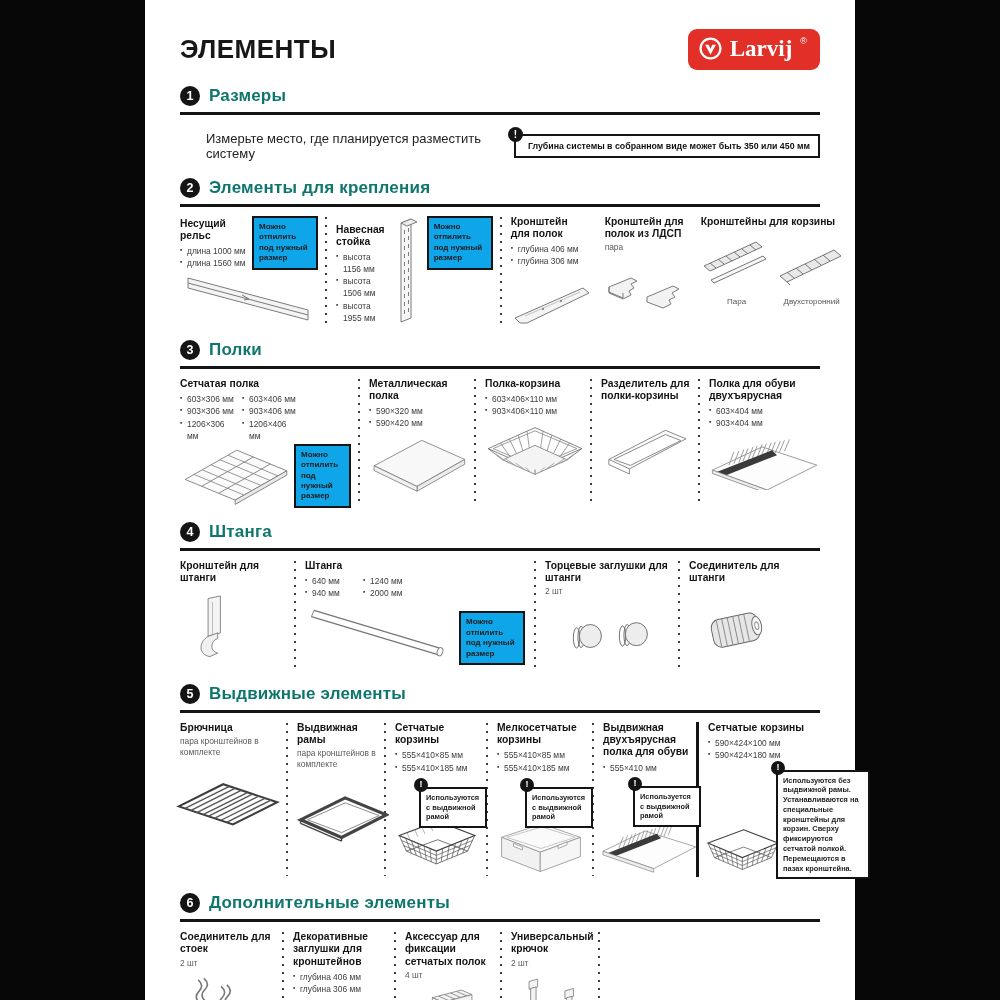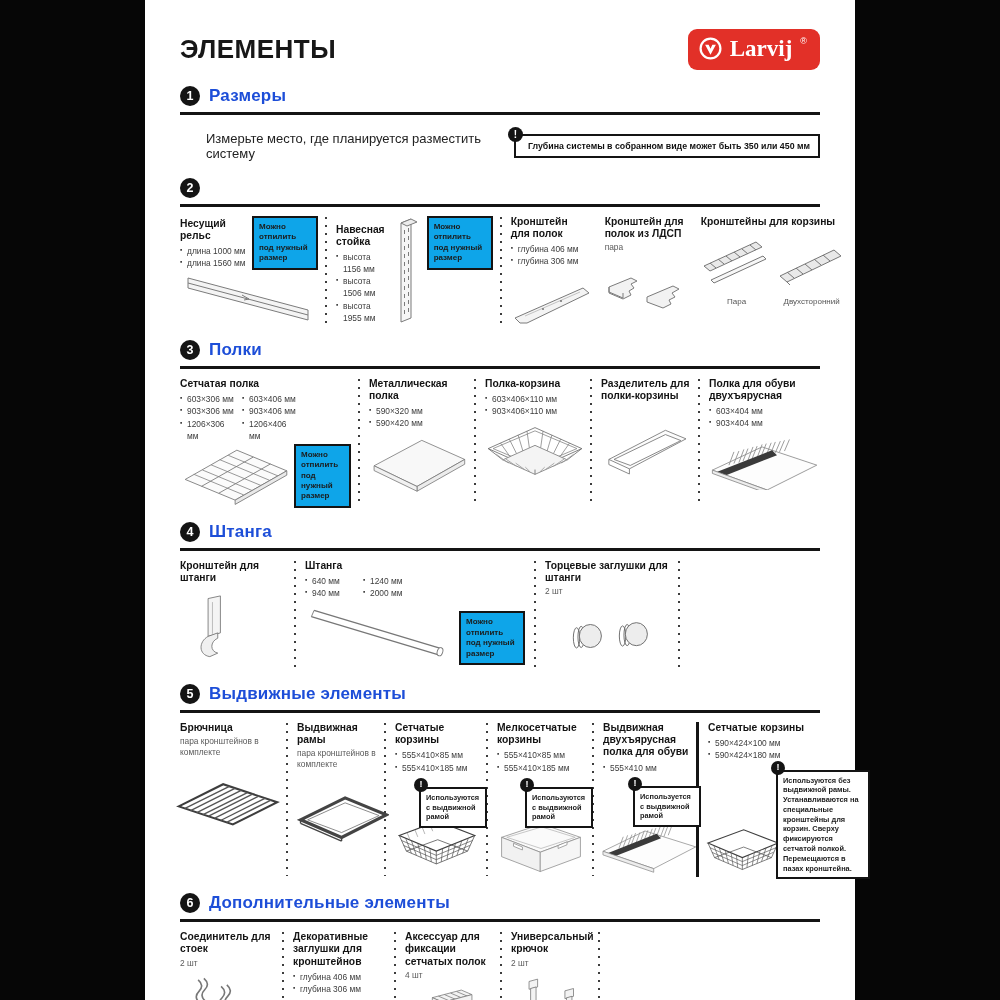--- a/index.html
+++ b/index.html
@@ -8,21 +8,21 @@
   
   .hdr{display:flex;align-items:center;justify-content:space-between;height:46px;}
   .hdr h1{margin:0;font-size:26px;font-weight:800;letter-spacing:.5px;color:#171717;}
   .logo{background:#e23028;border-radius:9px;display:flex;align-items:center;gap:7px;padding:5px 13px 6px 10px;height:30px;}
   .logo .word{font-family:"Liberation Serif","DejaVu Serif",serif;font-weight:bold;font-size:23px;color:#fff;line-height:1;}
   .logo .reg{color:#fff;font-size:9px;vertical-align:top;position:relative;top:-8px;margin-left:1px;}
   
   .sec{margin-top:14px;}
   .sec-head{display:flex;align-items:center;gap:9px;border-bottom:3px solid #141414;padding-bottom:6px;}
   .badge{flex:0 0 20px;width:20px;height:20px;border-radius:50%;background:#141414;color:#fff;font-weight:bold;font-size:12.5px;display:flex;align-items:center;justify-content:center;}
-  .sec-head h2{margin:0;font-size:17px;font-weight:800;color:#1d4ed8;letter-spacing:.2px;}
+  .sec-head h2{margin:0;font-size:17px;font-weight:800;color:#0f766e;letter-spacing:.2px;}
   
   .s1-body{display:flex;align-items:center;margin:13px 0 2px 26px;height:36px;}
   .intro{font-size:13px;color:#222;}
   .notebox{position:relative;margin-left:auto;border:2px solid #141414;padding:5px 8px 5px 12px;font-size:8.8px;font-weight:bold;white-space:nowrap;color:#111;}
   .bang{position:absolute;top:-9px;left:-8px;width:15px;height:15px;border-radius:50%;background:#141414;color:#fff;font-weight:bold;font-size:10px;display:flex;align-items:center;justify-content:center;}
   
   .cols{display:flex;align-items:stretch;margin-top:7px;}
   .vdot{flex:0 0 2px;width:2px;margin:3px 0;background-image:repeating-linear-gradient(to bottom,#3c3c3c 0 2.2px,transparent 2.2px 8px);}
   .vsolid{flex:0 0 3px;width:3px;background:#141414;margin:2px 0;}
   .col{box-sizing:border-box;padding:2px 7px 0 9px;}
@@ -72,20 +72,21 @@
       <div class="notebox">
         <span class="bang">!</span>
         <span>Глубина системы в собранном виде может быть 350 или 450 мм</span>
       </div>
     </div>
   </div>
 
   <div class="sec">
     <div class="sec-head">
       <span class="badge">2</span>
+      <h2>Элементы для крепления</h2>
     </div>
     <div class="cols" style="min-height:112px;">
       <div class="col" style="width:152px;">
         <div class="figrow">
           <div style="flex:1;">
             <div class="iname">Несущий рельс</div>
             <ul class="sizes">
               <li>длина 1000 мм</li>
               <li>длина 1560 мм</li>
             </ul>
@@ -358,20 +359,38 @@
             </g>
             <g transform="translate(50,-2)">
               <ellipse cx="18" cy="27" rx="3.5" ry="11" fill="none" stroke="#666"></ellipse>
               <ellipse cx="23" cy="26" rx="3.5" ry="11.5" fill="none" stroke="#666"></ellipse>
               <ellipse cx="33" cy="25" rx="12" ry="12.5" fill="#ededed" stroke="#666"></ellipse>
             </g>
           </svg>
         </figure>
       </div>
       <div class="vdot"></div>
+      <div class="col" style="flex:1;">
+        <div class="iname">Соединитель для штанги</div>
+        <figure class="fig" style="margin-top:20px;margin-left:10px;">
+          <svg width="80" height="52" viewBox="0 0 85 55">
+            <g transform="rotate(-12 42 28)">
+              <rect x="14" y="12" width="50" height="30" rx="9" fill="#e6e6e6" stroke="#666"></rect>
+              <line x1="21" y1="13" x2="21" y2="41" stroke="#888"></line>
+                <line x1="27" y1="12" x2="27" y2="42" stroke="#888"></line>
+                <line x1="33" y1="12" x2="33" y2="42" stroke="#888"></line>
+                <line x1="39" y1="12" x2="39" y2="42" stroke="#888"></line>
+                <line x1="45" y1="12" x2="45" y2="42" stroke="#888"></line>
+                <line x1="51" y1="12" x2="51" y2="42" stroke="#888"></line>
+              <ellipse cx="62" cy="27" rx="5" ry="10" fill="#f6f6f6" stroke="#666"></ellipse>
+              <ellipse cx="62" cy="27" rx="2" ry="4" fill="#fff" stroke="#888"></ellipse>
+            </g>
+          </svg>
+        </figure>
+      </div>
     </div>
   </div>
 
   <div class="sec">
     <div class="sec-head">
       <span class="badge">5</span>
       <h2>Выдвижные элементы</h2>
     </div>
     <div class="cols" style="min-height:128px;">
       <div class="col" style="width:106px;">

